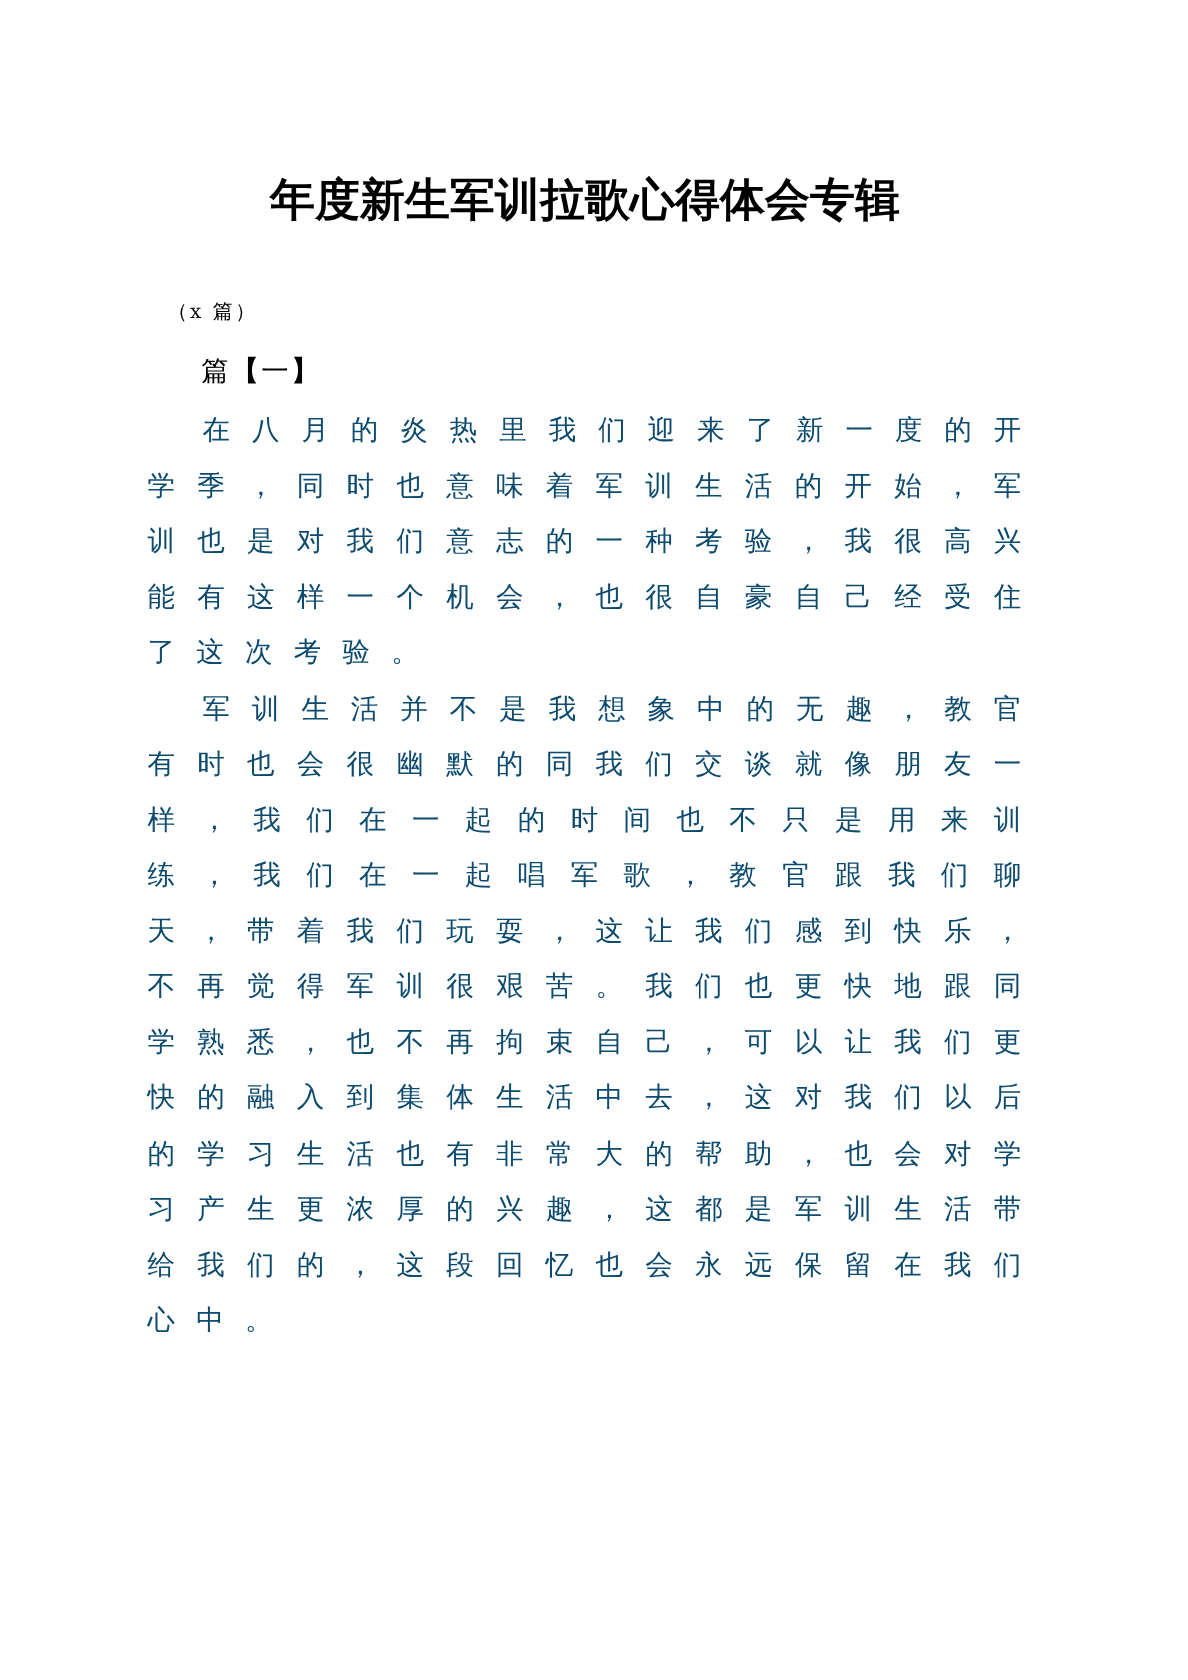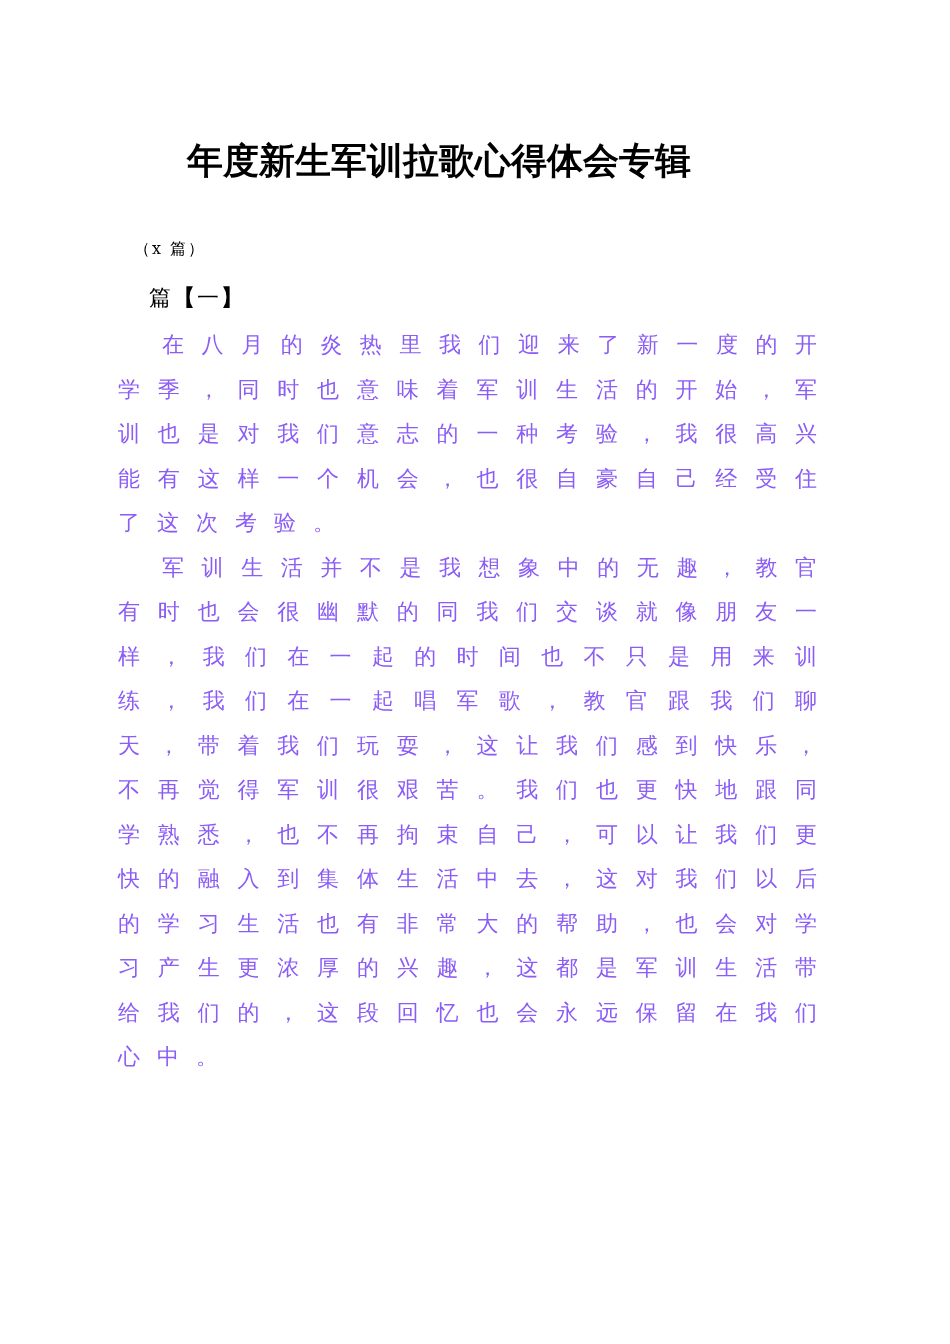--- a/index.html
+++ b/index.html
@@ -28,57 +28,59 @@
       left: 0;
       top: 136px;
       width: 878px;
       text-align: center;
       font-size: 36px;
       font-weight: bold;
       letter-spacing: 0px;
       line-height: 48px;
       margin: 0;
       font-family: "DejaVu Serif", "Liberation Serif", serif;
+      padding-left: 29px;
     }
     .subtitle {
       position: absolute;
       left: 134px;
       top: 234px;
       font-size: 16px;
       line-height: 30px;
       letter-spacing: 2px;
     }
     .section-heading {
       position: absolute;
-      left: 149px;
+      left: 161px;
       top: 281px;
       font-size: 22px;
       line-height: 32px;
       letter-spacing: 2px;
+      font-family: Liberation Serif, serif;
     }
     .section-heading .bracket {
       font-weight: bold;
     }
     .body-text {
       position: absolute;
       left: 118px;
       top: 323px;
       width: 716px;
     }
     .para {
       margin: 0;
       font-size: 22px;
       line-height: 44.5px;
       letter-spacing: 17px;
       text-indent: 44px;
       text-align: justify;
       word-break: break-all;
       font-family: "DejaVu Sans", "Liberation Sans", sans-serif;
       font-weight: normal;
-      color: #8b5cf6;
+      color: #0c4a6e;
     }
   </style>
 </head>
 <body>
 
 <div class="page">
 
   <h1 class="title">年度新生军训拉歌心得体会专辑</h1>
 
   <div class="subtitle">（x 篇）</div>

